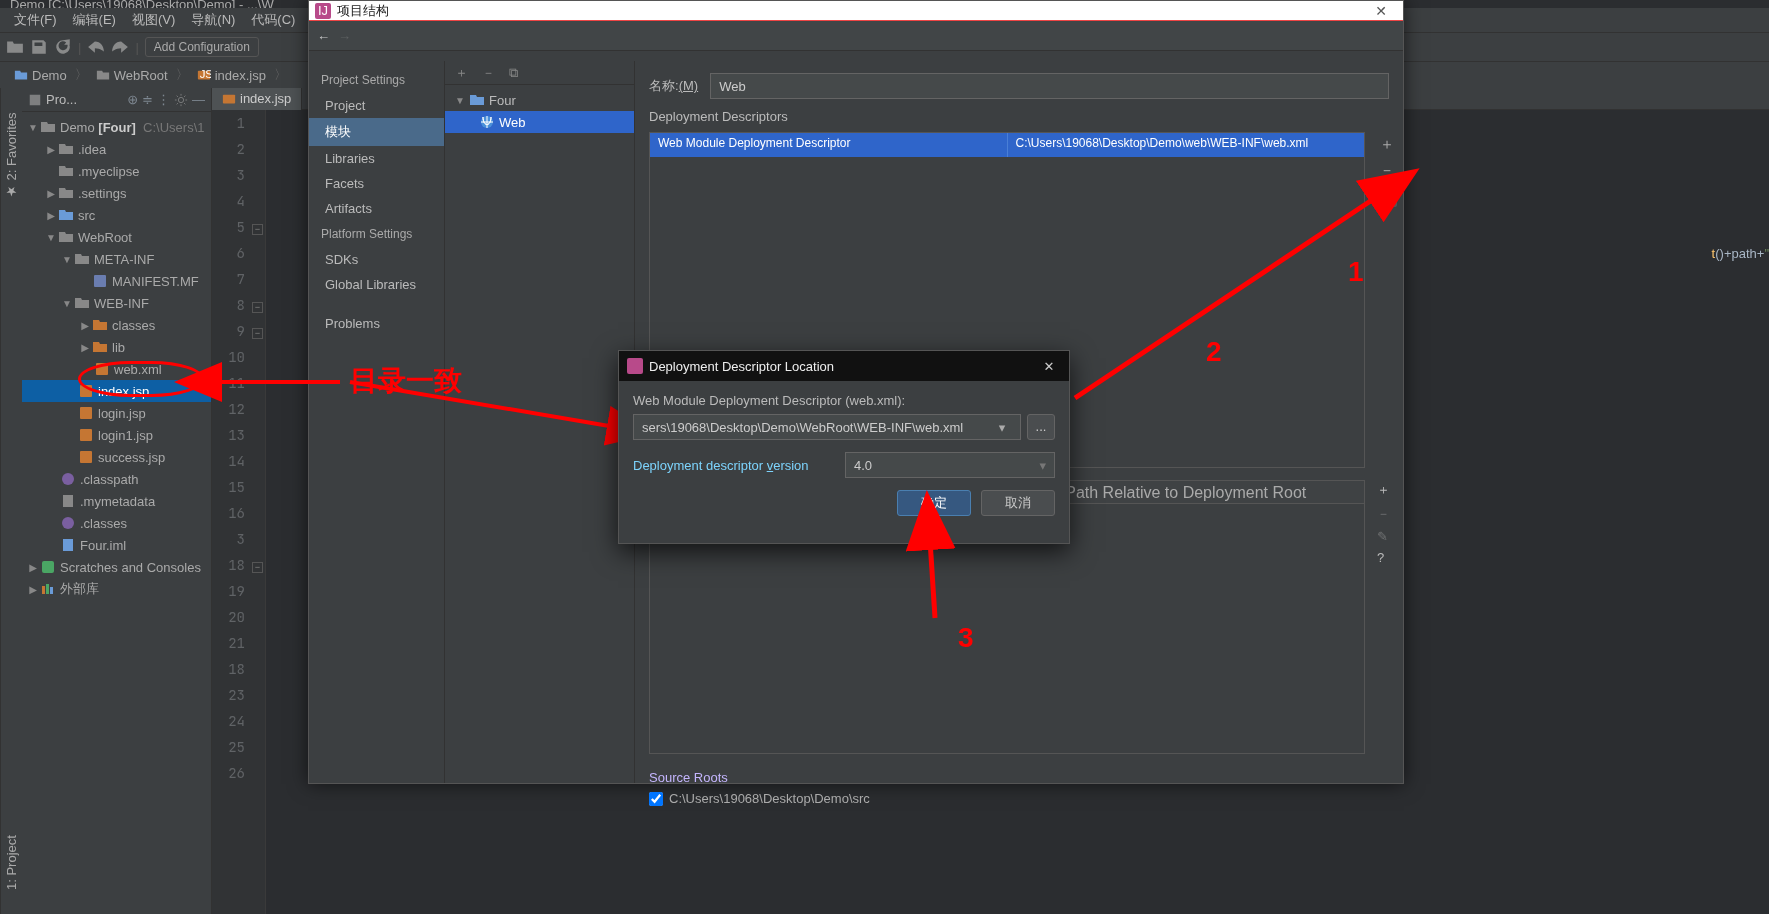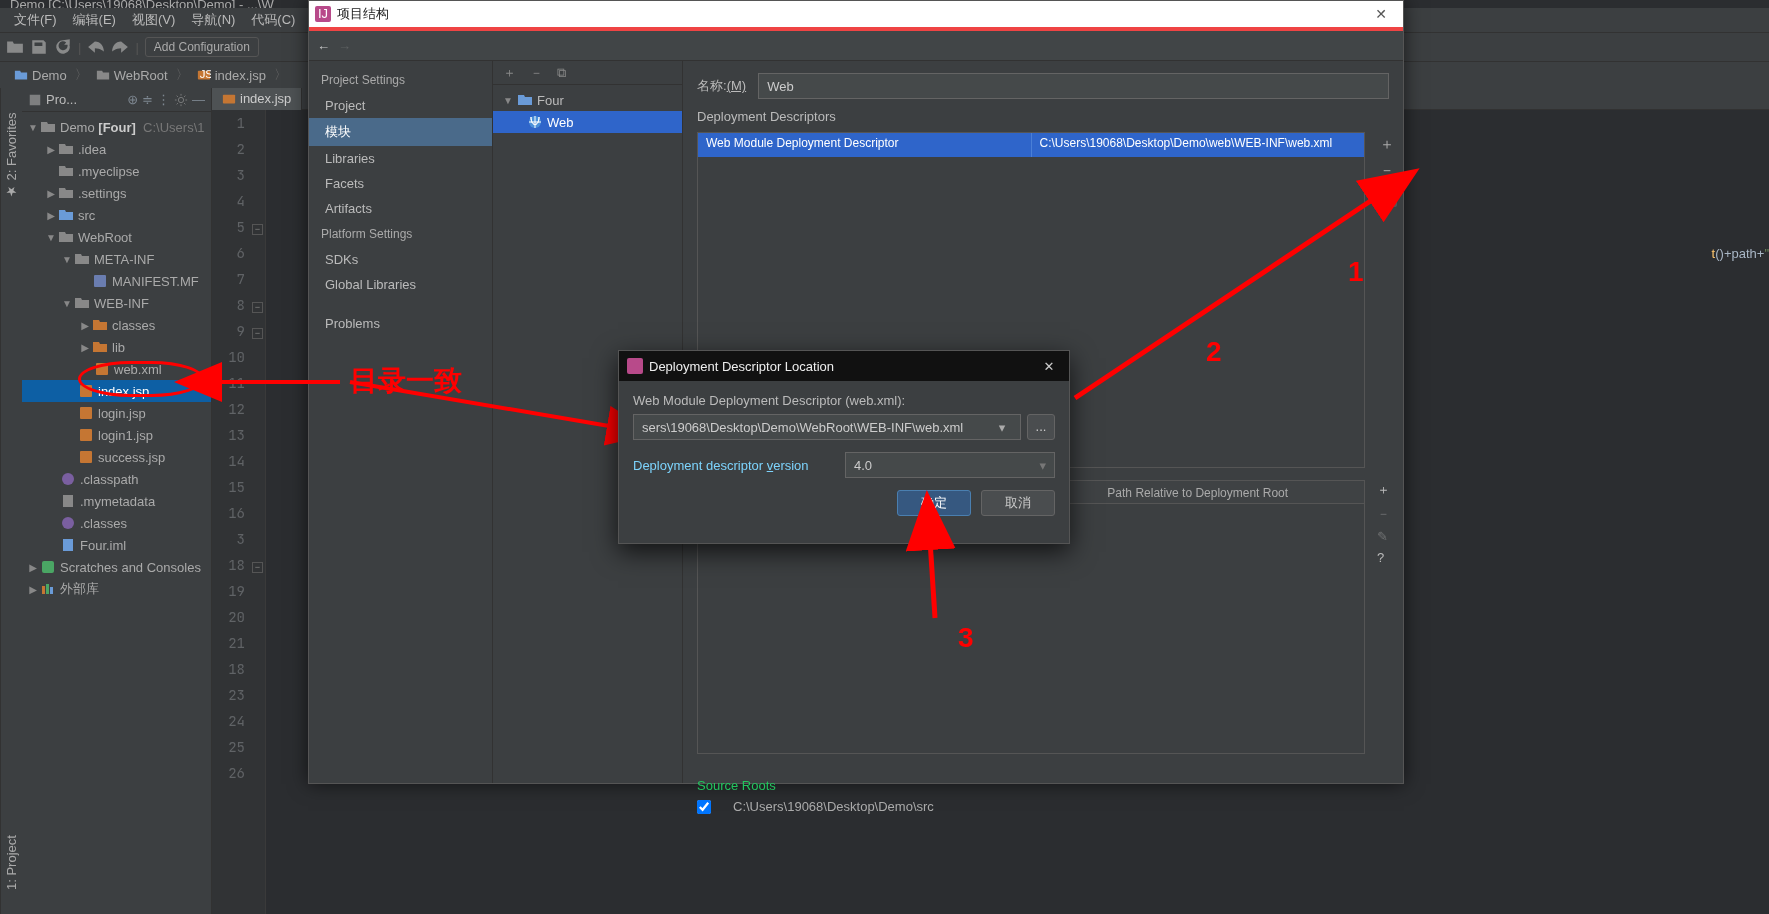--- a/index.html
+++ b/index.html
@@ -44,30 +44,30 @@
 .gutter { position: absolute; top: 22px; left: 0; width: 54px; bottom: 0; background: #313335; border-right: 1px solid #3a3a3a; padding-top: 4px; }
 .gutter .line { height: 26px; color: #606366; text-align: right; padding-right: 20px; font-family: "JetBrains Mono", Consolas, monospace; font-size: 14px; position: relative; }
 .gutter .line .fold { position: absolute; right: 2px; top: 6px; width: 11px; height: 11px; border: 1px solid #555; color: #888; font-size: 9px; line-height: 9px; text-align: center; }
 .code-snip { position: absolute; right: 0; top: 156px; color: #a9b7c6; font-family: Consolas, monospace; font-size: 15px; }
 .code-snip .fn { color: #ffc66d; }
 .code-snip .op { color: #a9b7c6; }
 .code-snip .str { color: #6a8759; }
 
 
 .ps-dialog { position: absolute; left: 308px; top: 0px; width: 1096px; height: 784px; background: #3c3f41; border: 1px solid #555; box-shadow: 0 0 18px rgba(0,0,0,.6); color: #bbb; z-index: 10; }
-.ps-titlebar { height: 30px; background: #fff; color: #222; display: flex; align-items: center; padding-left: 6px; font-size: 13px; border-bottom: 4px solid #ef4444; }
+.ps-titlebar { height: 20px; background: #fff; color: #222; display: flex; align-items: center; padding-left: 6px; font-size: 13px; border-bottom: 1px solid #ef4444; }
 .ps-titlebar .ico { width: 16px; height: 16px; margin-right: 6px; }
 .ps-titlebar .win-x { margin-left: auto; width: 44px; text-align: center; color: #555; font-size: 14px; }
 
 .ps-toolbar { height: 30px; display: flex; align-items: center; padding: 0 8px; gap: 10px; background: #414547; border-bottom: 1px solid #323232; }
 .ps-arrows { display: flex; gap: 8px; color: #888; }
 .ps-arrows .enabled { color: #ccc; }
 
 .ps-body { position: absolute; top: 60px; left: 0; right: 0; bottom: 0; display: flex; }
-.ps-left { width: 184px; border-right: 1px solid #323232; padding-top: 6px; }
+.ps-left { width: 136px; border-right: 1px solid #323232; padding-top: 6px; }
 .ps-section-header { padding: 6px 12px; color: #aaa; font-size: 12px; }
 .ps-item { padding: 5px 16px; color: #bbb; font-size: 13px; cursor: default; }
 .ps-item.selected { background: #4a6a8a; color: #fff; }
 
 .ps-middle { width: 190px; border-right: 1px solid #323232; }
 .ps-mid-toolbar { height: 24px; display: flex; align-items: center; justify-content: flex-start; padding-left: 10px; gap: 14px; border-bottom: 1px solid #323232; }
 .ps-tree { padding: 4px 0; }
 .ps-tree-row { display: flex; align-items: center; height: 22px; padding-left: 6px; }
 .ps-tree-row.selected { background: #2f65ca; color: #fff; }
 .folder-blue { fill: #6a9bd8; }
@@ -86,26 +86,26 @@
 .dd-row { display: flex; background: #2f65ca; color: #fff; height: 24px; }
 .dd-row .cell { flex: 1; padding: 3px 8px; border-right: 1px solid #4a7fd6; font-size: 12px; overflow: hidden; }
 .dd-row .cell:last-child { border-right: none; }
 .dd-table-body-empty { height: 310px; background: #3c3f41; }
 
 .dd-side-buttons { position: absolute; right: 4px; top: 74px; width: 22px; display: flex; flex-direction: column; gap: 6px; }
 .dd-side-buttons .sb { width: 20px; height: 20px; color: #aaa; text-align: center; line-height: 18px; font-size: 15px; border-radius: 2px; }
 .dd-side-buttons .sb.edit { background: #555; }
 
 .prd-header { display: flex; background: #3f4244; height: 24px; border: 1px solid #555; margin-top: 12px; }
-.prd-header .col { flex: 1; text-align: center; line-height: 24px; color: #aaa; font-size: 12px; }
+.prd-header .col { flex: 1; text-align: center; line-height: 24px; color: #aaa; font-size: 16px; }
 .prd-body { height: 250px; border: 1px solid #555; border-top: none; background: #3c3f41; }
 .prd-side-buttons { position: absolute; right: 4px; top: 420px; width: 22px; display: flex; flex-direction: column; gap: 6px; }
 
-.src-roots-label { margin-top: 24px; color: #22c55e; }
-.src-roots-row { display: flex; align-items: center; gap: 22px; margin-top: 6px; color: #aaa; }
+.src-roots-label { margin-top: 16px; color: #c4b5fd; }
+.src-roots-row { display: flex; align-items: center; gap: 6px; margin-top: 6px; color: #aaa; }
 .src-roots-row input[type=checkbox] { width: 14px; height: 14px; }
 
 
 .ddl-dialog { position: absolute; left: 618px; top: 350px; width: 452px; height: 194px; background: #3c3f41; border: 1px solid #555; box-shadow: 0 8px 24px rgba(0,0,0,.7); z-index: 30; }
 .ddl-title { height: 30px; background: #111; color: #eee; display: flex; align-items: center; padding-left: 8px; gap: 6px; }
 .ddl-title .win-x { margin-left: auto; width: 40px; text-align: center; color: #ccc; }
 .ddl-body { padding: 12px 14px; }
 .ddl-label { color: #bbb; margin-bottom: 6px; }
 .ddl-row { display: flex; align-items: center; gap: 6px; margin-bottom: 12px; }
 .ddl-input { flex: 1; background: #45494a; border: 1px solid #646464; color: #ccc; height: 26px; padding: 0 8px; display: flex; align-items: center; }

